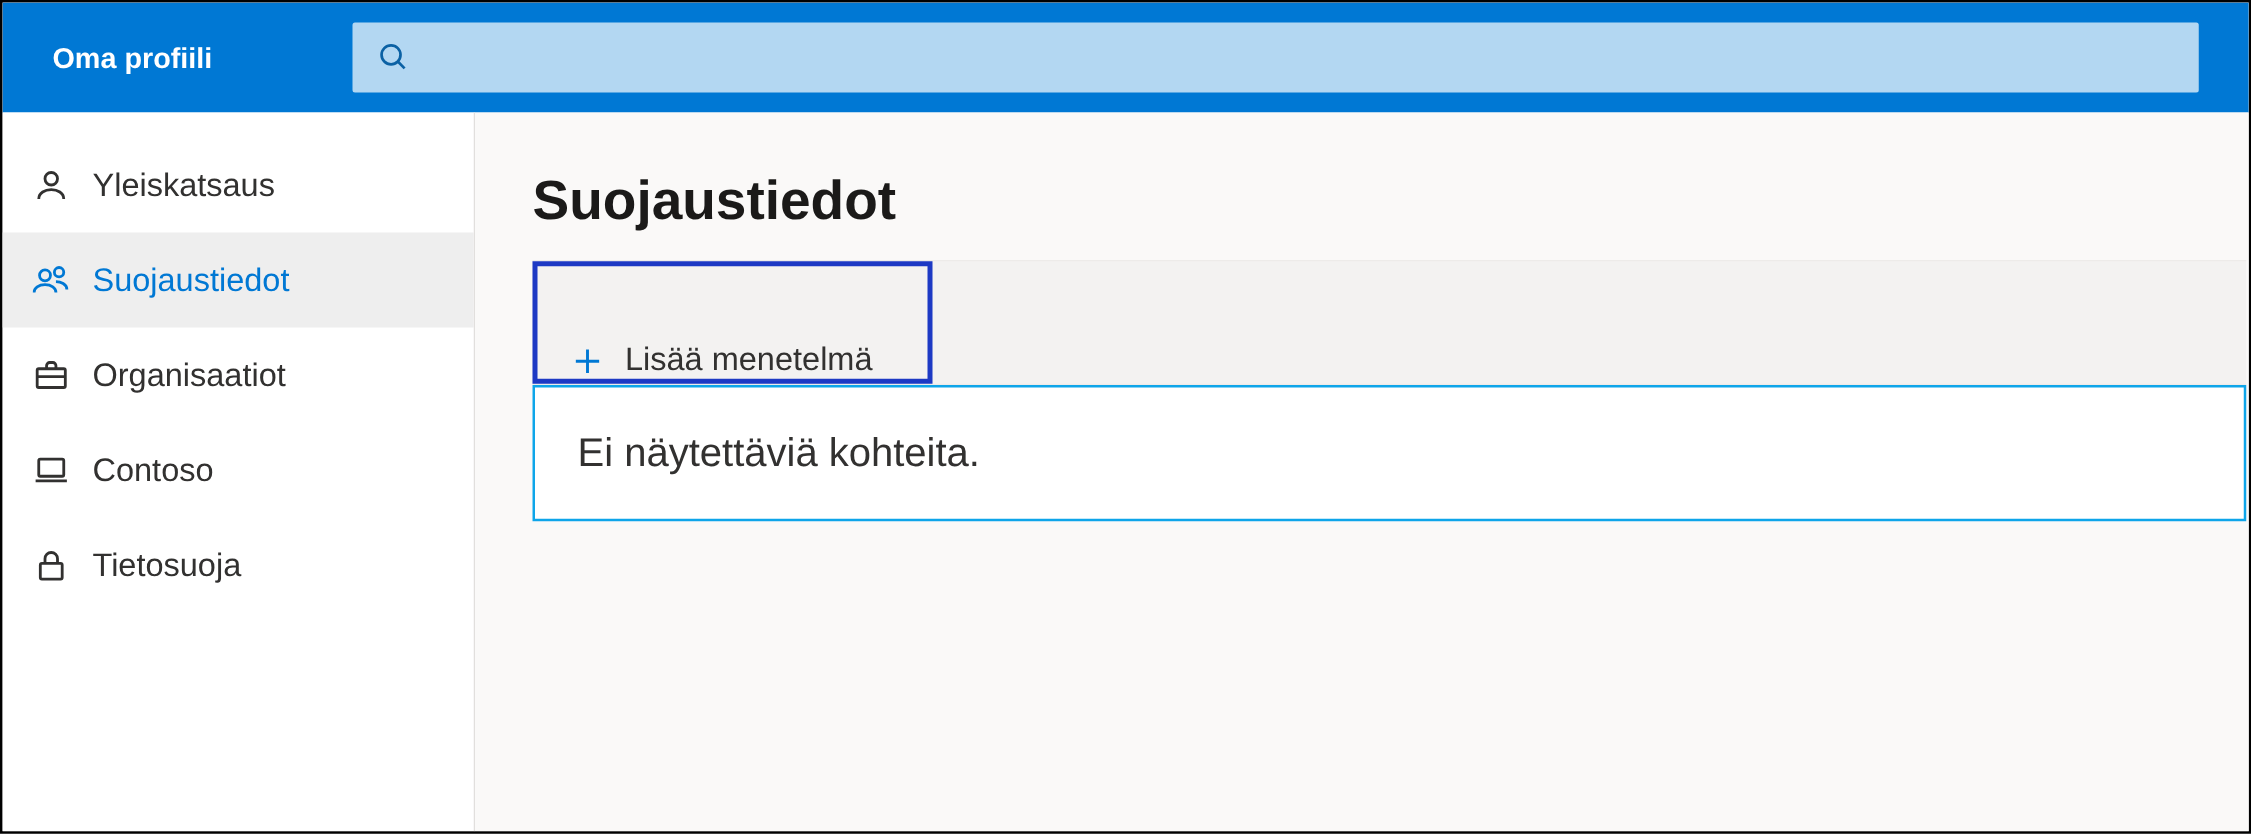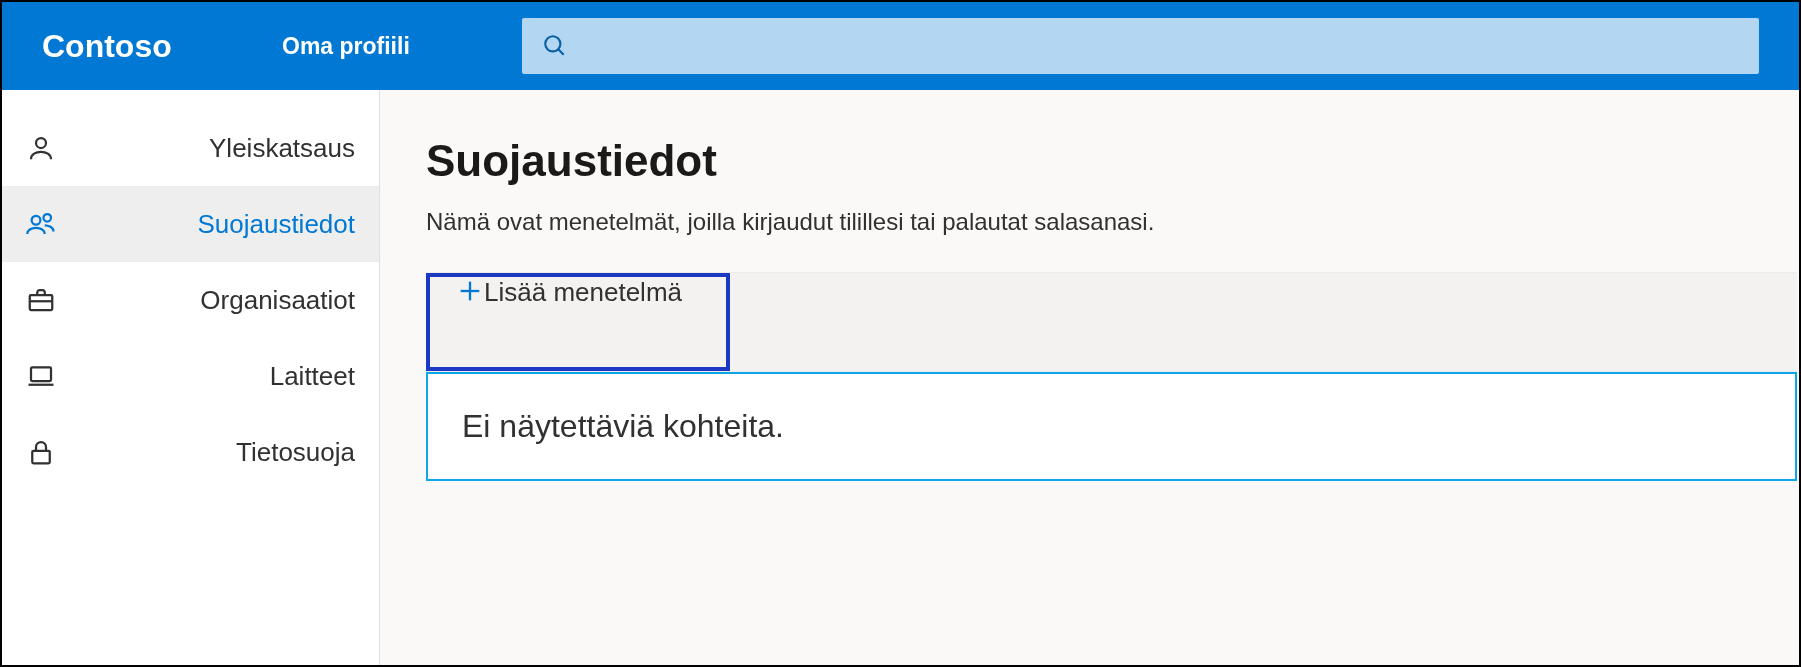--- a/index.html
+++ b/index.html
@@ -68,21 +68,20 @@
   }
   .nav-item {
     display: flex;
     align-items: center;
     gap: 18px;
     padding: 0 24px;
     height: 76px;
     font-size: 26px;
     color: #323130;
     cursor: pointer;
-    justify-content: space-between;
   }
   .nav-item.selected {
     background: #eeeeee;
     color: #0078d4;
   }
   .nav-item.selected svg { stroke: #0078d4; }
   .nav-item svg { stroke: #323130; }
 
   .main {
     flex: 1;
@@ -104,21 +103,22 @@
     background: #f3f2f1;
     border-top: 1px solid #edebe9;
     border-bottom: 1px solid #edebe9;
     display: flex;
     align-items: stretch;
     height: 100px;
     margin-right: 2px;
   }
   .add-method-btn {
     display: flex;
-    align-items: flex-start;
+    align-items: flex-end;
+    gap: 16px;
     border: 4px solid #1d39c4;
     background: #f3f2f1;
     padding: 0 44px 0 26px;
     font-size: 26px;
     color: #323130;
     cursor: pointer;
     height: 100%;
   }
   .add-method-btn svg { stroke: #0078d4; }
   .empty-box {
@@ -127,21 +127,20 @@
     padding: 34px 34px;
     font-size: 32px;
     color: #323130;
     margin-right: 2px;
   }
 </style>
 </head>
 <body>
 
 <div class="header">
-  <div class="brand">Contoso</div>
   <div class="profile-link">Oma profiili</div>
   <div class="search-wrap">
     <svg width="26" height="26" viewBox="0 0 24 24" fill="none" stroke="#0b61a4" stroke-width="2">
       <circle cx="10" cy="10" r="7"></circle>
       <line x1="20" y1="20" x2="15" y2="15"></line>
     </svg>
   </div>
 </div>
 
 <div class="body-wrap">
@@ -172,36 +171,35 @@
         <line x1="3" y1="13" x2="21" y2="13"></line>
       </svg>
       <span>Organisaatiot</span>
     </div>
 
     <div class="nav-item">
       <svg width="30" height="30" viewBox="0 0 24 24" fill="none" stroke-width="1.8">
         <rect x="4" y="5" width="16" height="11" rx="1"></rect>
         <line x1="2" y1="19" x2="22" y2="19"></line>
       </svg>
-      <span>Laitteet</span>
+      <span>Contoso</span>
     </div>
 
     <div class="nav-item">
       <svg width="30" height="30" viewBox="0 0 24 24" fill="none" stroke-width="1.8">
         <rect x="5" y="11" width="14" height="10" rx="1"></rect>
         <path d="M8 11V8a4 4 0 0 1 8 0v3"></path>
       </svg>
       <span>Tietosuoja</span>
     </div>
 
   </nav>
 
   <main class="main">
     <h1 class="page-title">Suojaustiedot</h1>
-    <p class="page-sub">Nämä ovat menetelmät, joilla kirjaudut tilillesi tai palautat salasanasi.</p>
 
     <div class="method-bar">
       <button class="add-method-btn">
         <svg width="28" height="28" viewBox="0 0 24 24" fill="none" stroke-width="2">
           <line x1="12" y1="4" x2="12" y2="20"></line>
           <line x1="4" y1="12" x2="20" y2="12"></line>
         </svg>
         <span>Lisää menetelmä</span>
       </button>
     </div>

